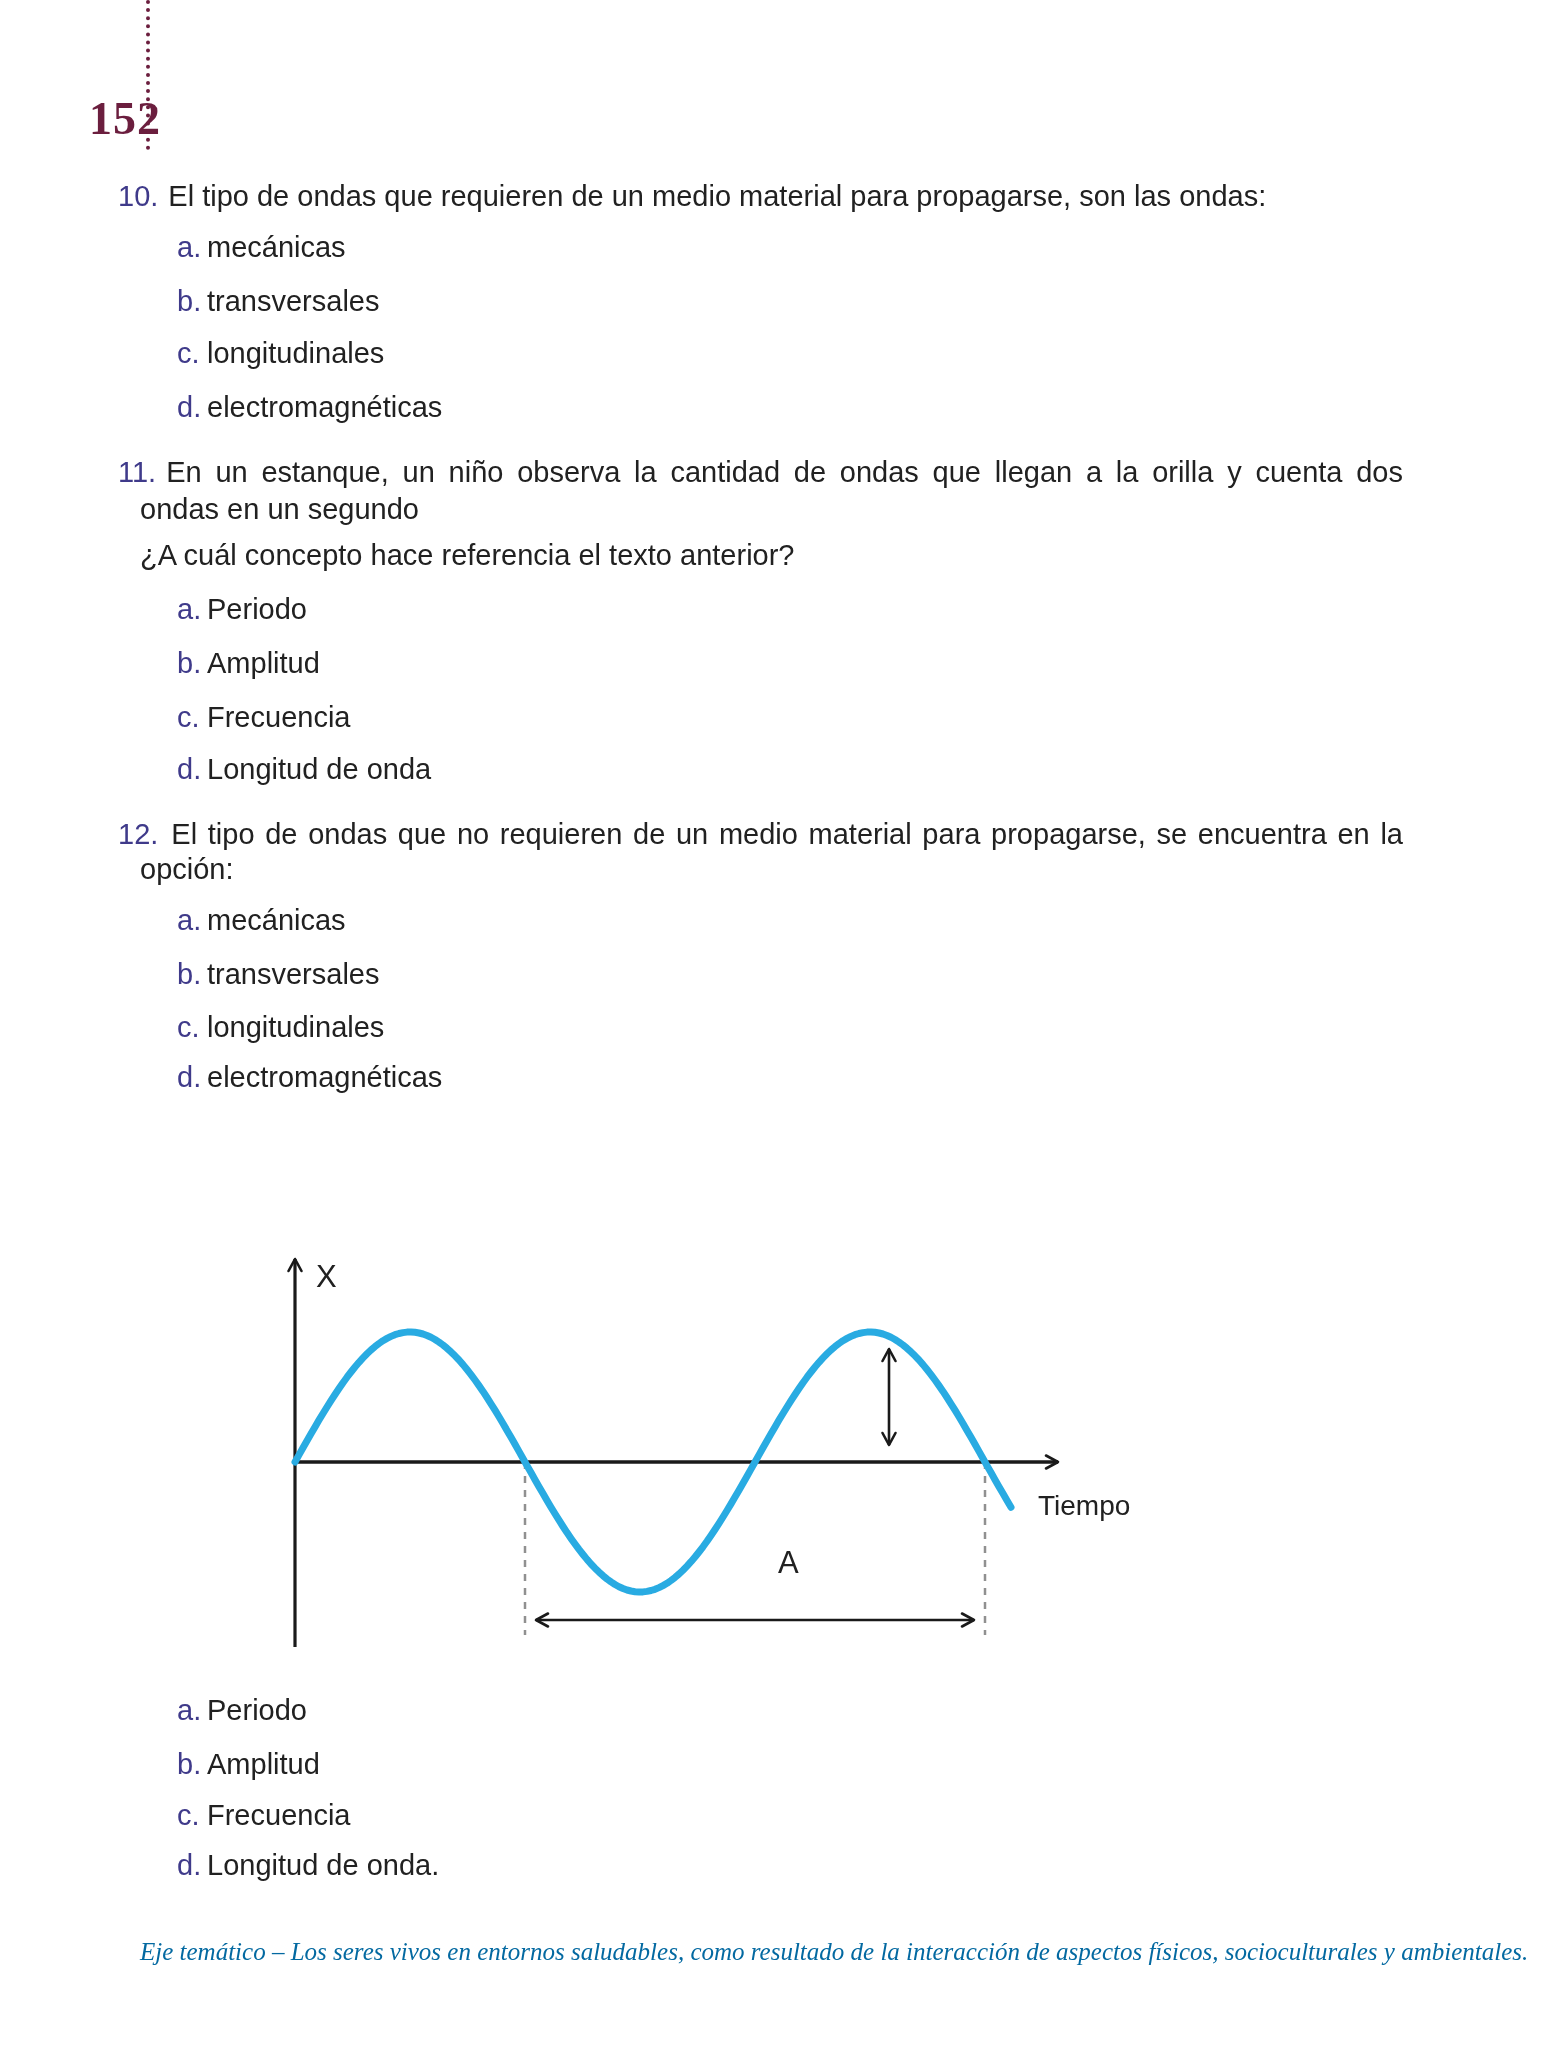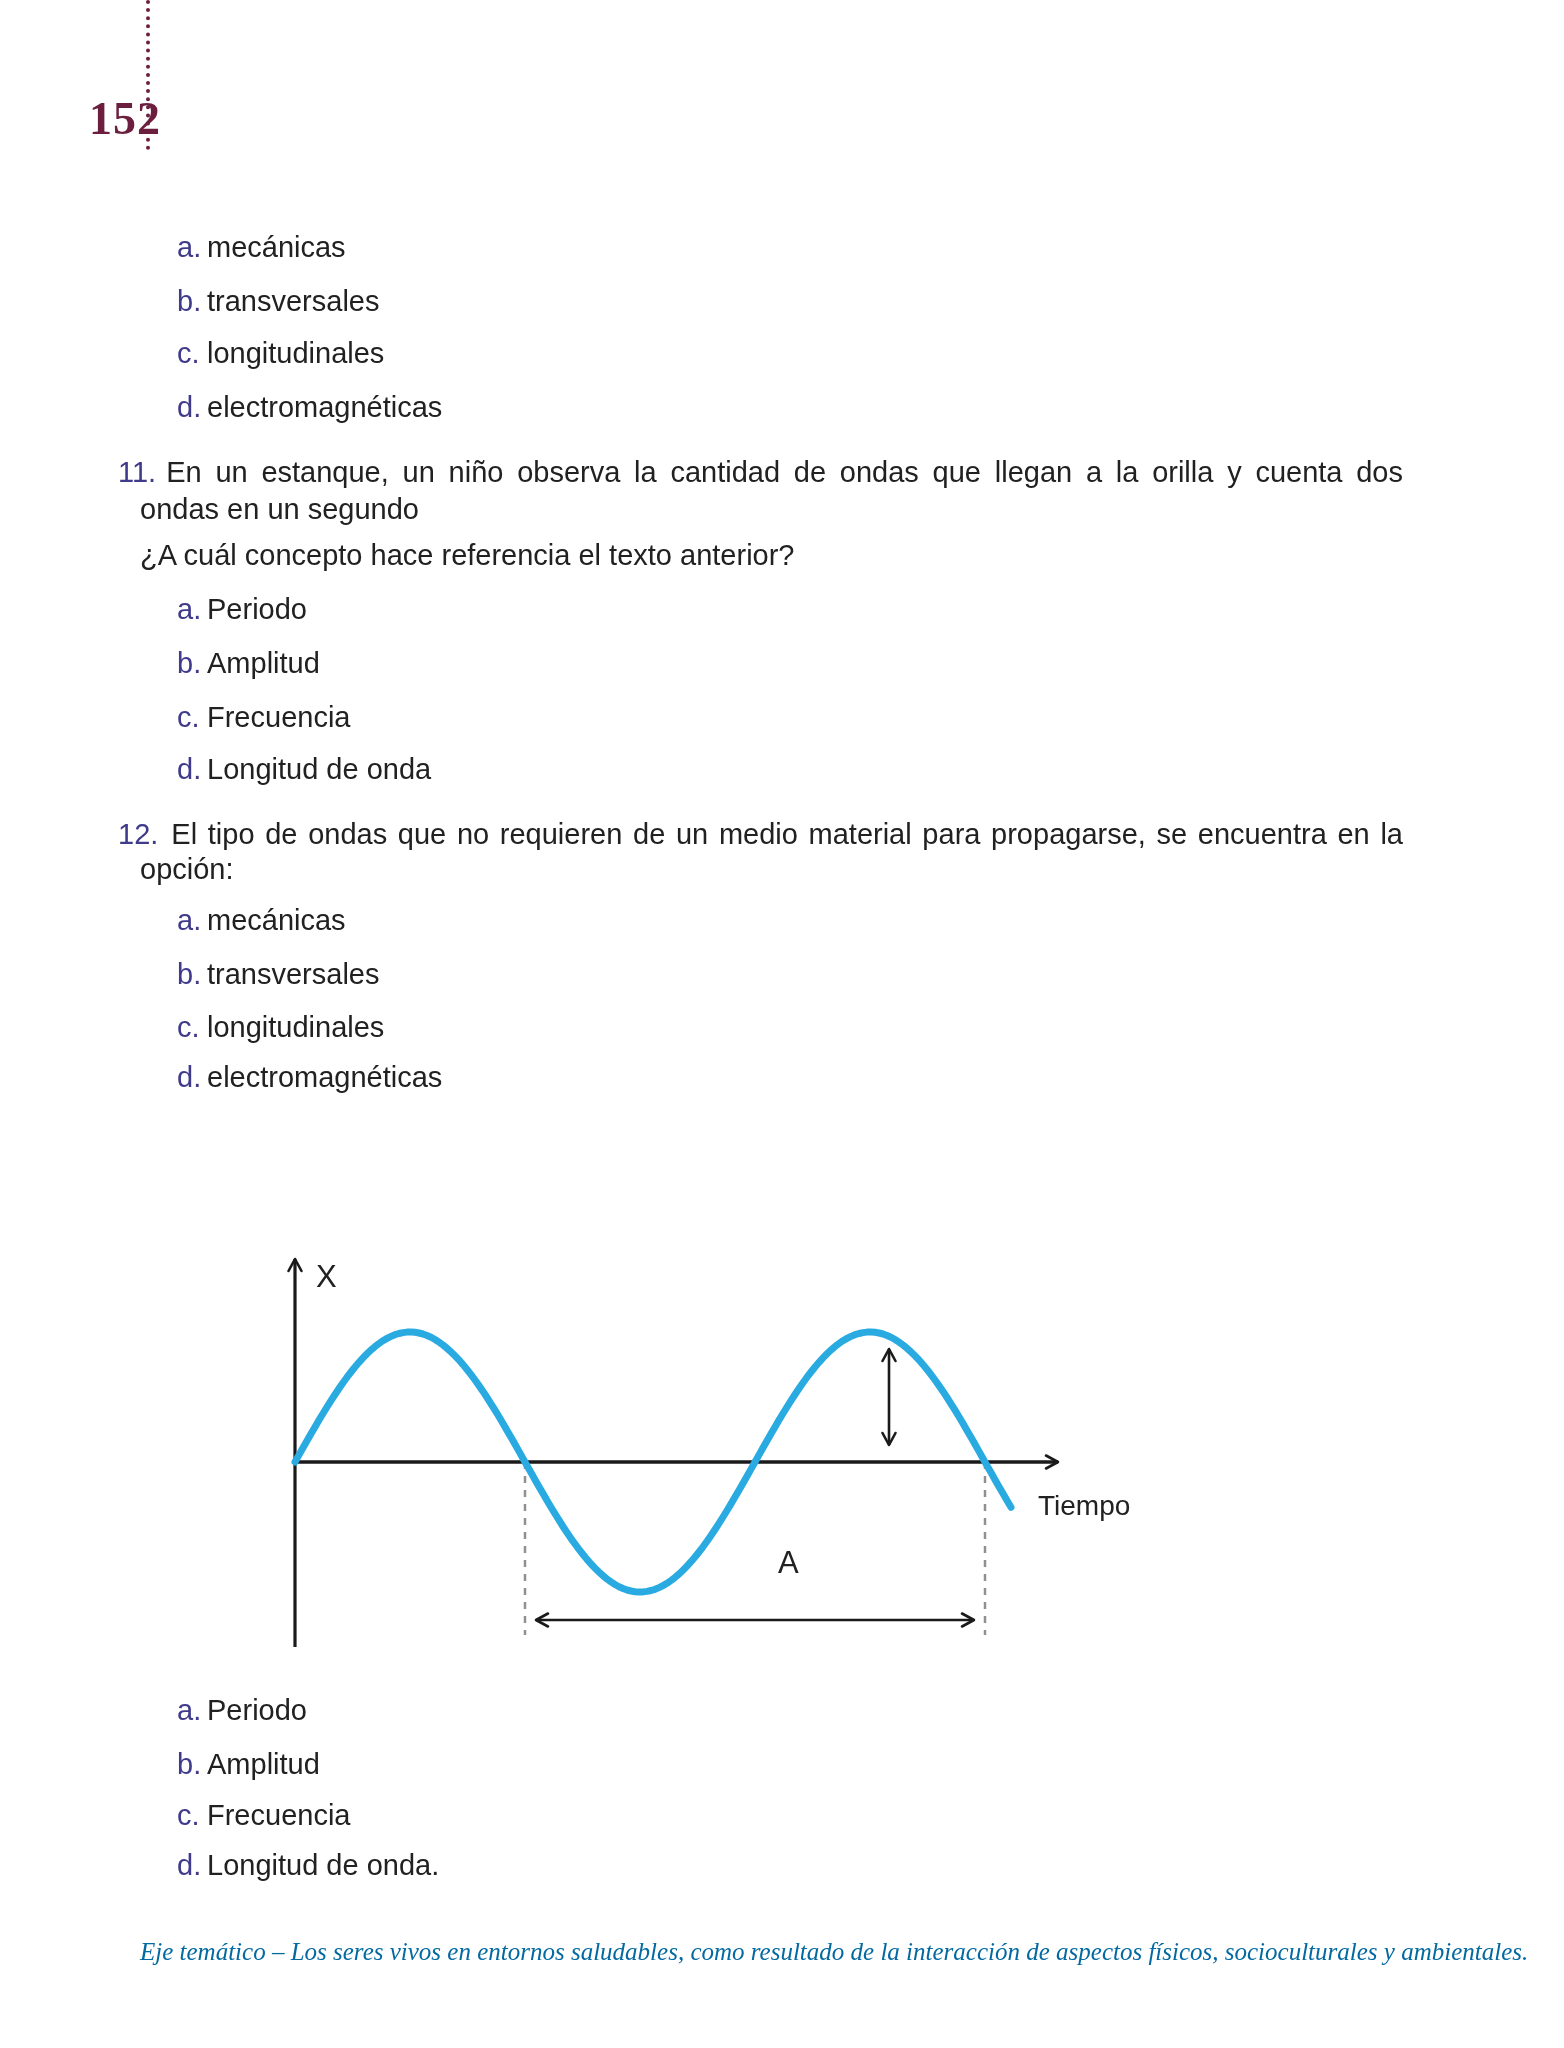--- a/index.html
+++ b/index.html
@@ -21,20 +21,23 @@
         font-style:italic;font-size:25px;color:#0369a1;white-space:nowrap;}
 </style>
 </head>
 <body>
 
 <div class="page">
 
   <div class="page-number">152</div>
   <div class="divider-dotted"></div>
 
+  <div class="qline" style="top:179px">
+    <span class="qnum">10.</span><span>El tipo de  ondas que requieren de un medio material para propagarse, son las ondas:</span>
+  </div>
   <div class="opt" style="top:230px">
     <span class="olet">a.</span><span>mecánicas</span>
   </div>
   <div class="opt" style="top:284px">
     <span class="olet">b.</span><span>transversales</span>
   </div>
   <div class="opt" style="top:336px">
     <span class="olet">c.</span><span>longitudinales</span>
   </div>
   <div class="opt" style="top:390px">

